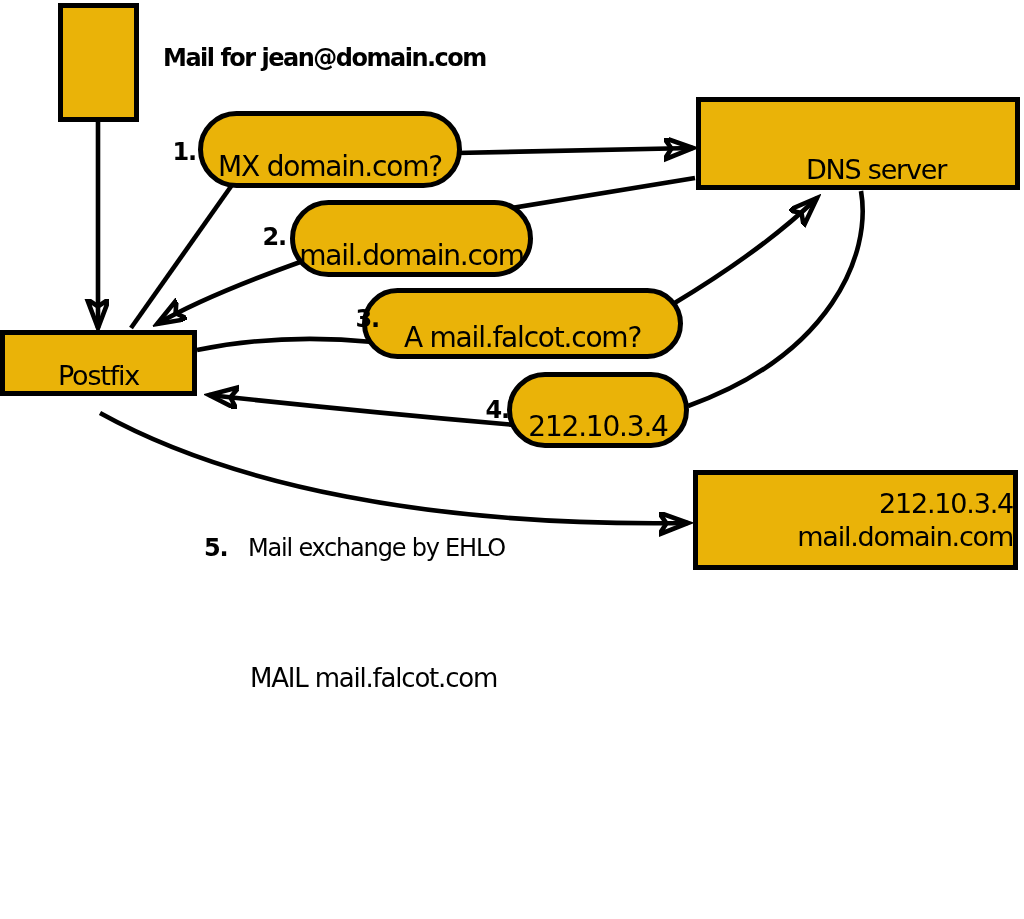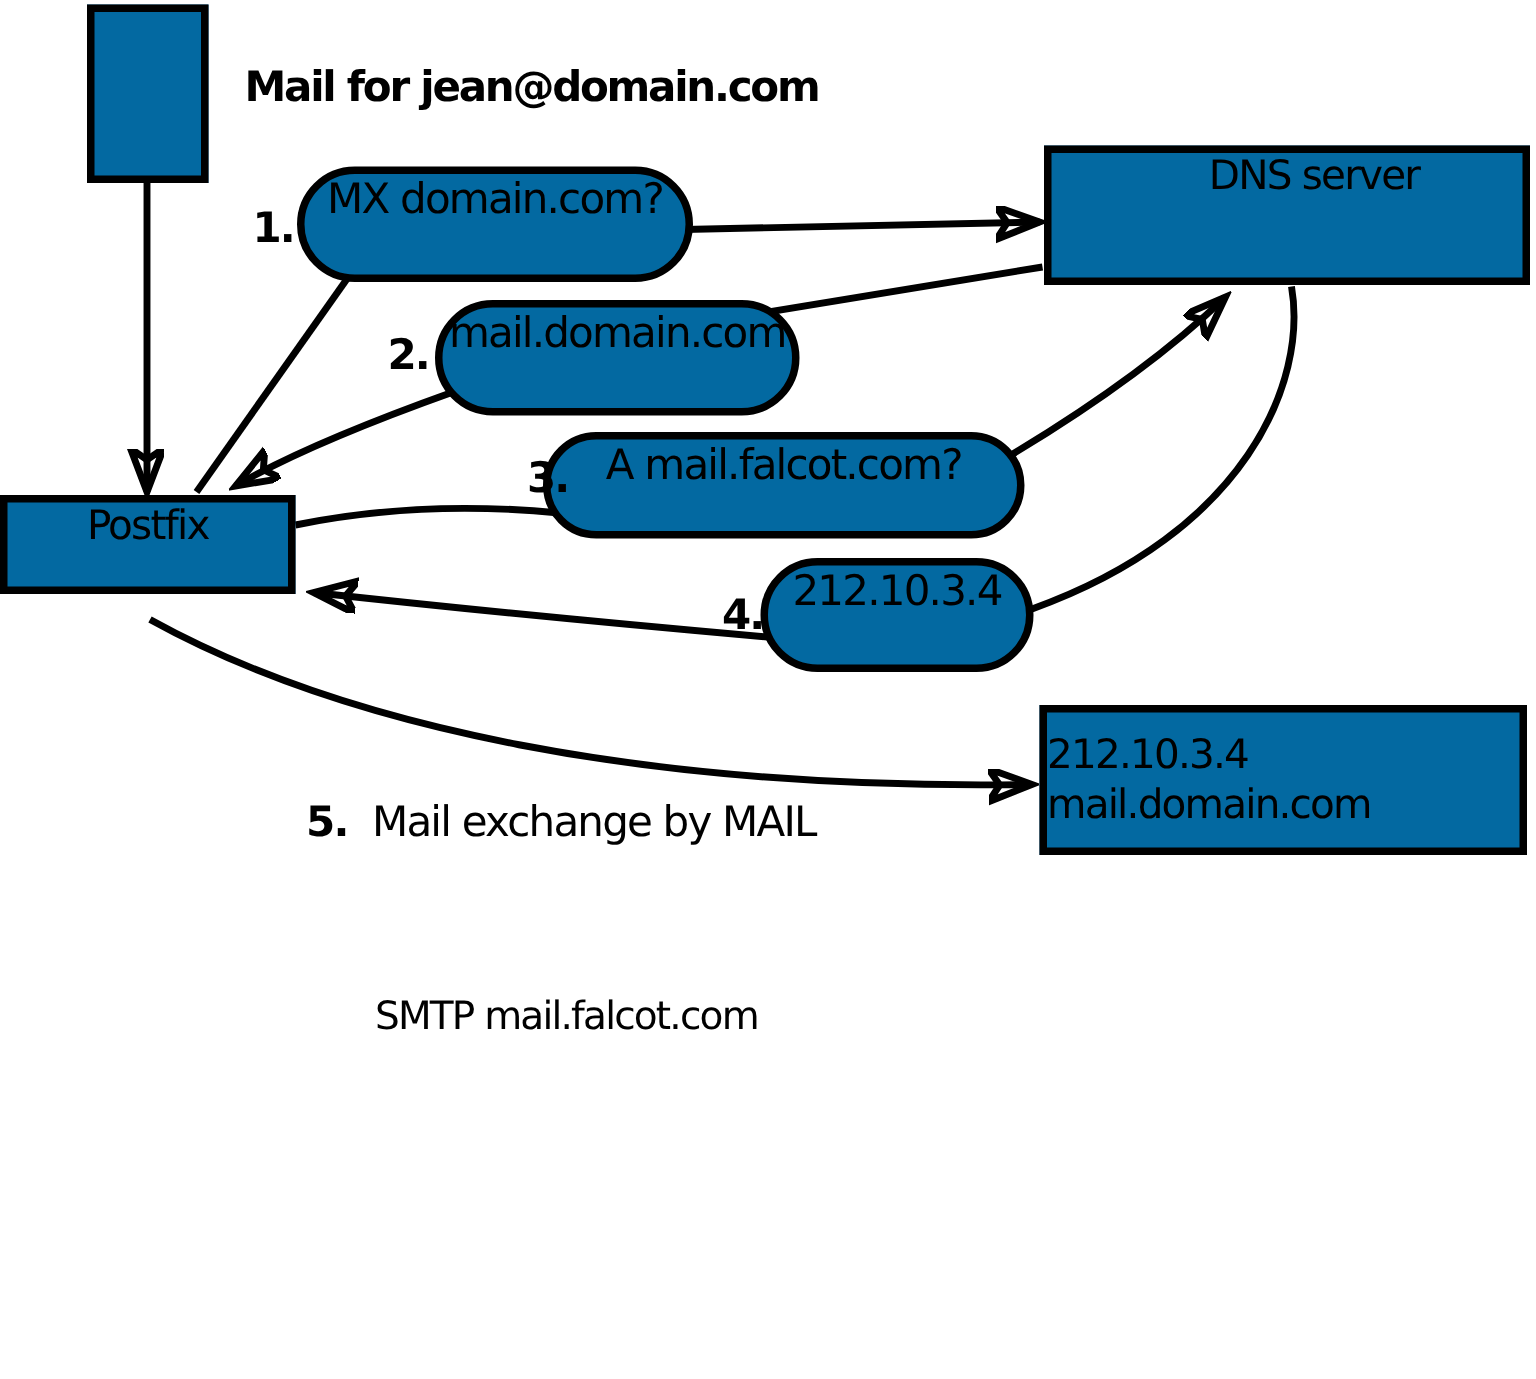--- a/index.html
+++ b/index.html
@@ -15,38 +15,38 @@
   .connectors {
     position: absolute;
     left: 0; top: 0;
     z-index: 1;
   }
   .connectors path { stroke: #000000; stroke-width: 4.6; fill: none; }
   .node {
     position: absolute;
     box-sizing: border-box;
     border: 5px solid #000000;
-    background: #0369a1;
+    background: #eab308;
     display: flex;
-    align-items: flex-start;
+    align-items: flex-end;
     justify-content: center;
     z-index: 2;
   }
   .pill { border-radius: 45px; }
   .node-label {
     font-size: 27px;
     letter-spacing: -1.2px;
     white-space: nowrap;
   }
   .pill .node-label { font-size: 28px; }
   .two-line { flex-direction: column; line-height: 33px; }
   .txt {
     position: absolute;
     z-index: 3;
-    font-size: 28px;
+    font-size: 24px;
     letter-spacing: -1.2px;
     white-space: nowrap;
     line-height: 34px;
   }
   .bold { font-weight: bold; }
   .title { letter-spacing: -1.5px; }
   .step-num { width: 58px; text-align: right; }
   .smtp-block {
     position: absolute;
     left: 250px;
@@ -110,24 +110,24 @@
     <span class="node-label">212.10.3.4</span>
   </div>
 
   <div class="txt bold title" style="left:163px; top:41px;">Mail for jean@domain.com</div>
 
   <div class="txt bold step-num" style="left:138px; top:135px;">1.</div>
   <div class="txt bold step-num" style="left:228px; top:220px;">2.</div>
   <div class="txt bold step-num" style="left:321px; top:302px;">3.</div>
   <div class="txt bold step-num" style="left:451px; top:393px;">4.</div>
   <div class="txt bold" style="left:204px; top:531px;">5.</div>
-  <div class="txt" style="left:248px; top:531px;">Mail exchange by MAIL</div>
+  <div class="txt" style="left:248px; top:531px;">Mail exchange by EHLO</div>
 
   <div class="smtp-block">
-    <div class="smtp-line">SMTP mail.falcot.com</div>
+    <div class="smtp-line">MAIL mail.falcot.com</div>
     
     
     
     
     
     
     
   </div>
 
 </div>

